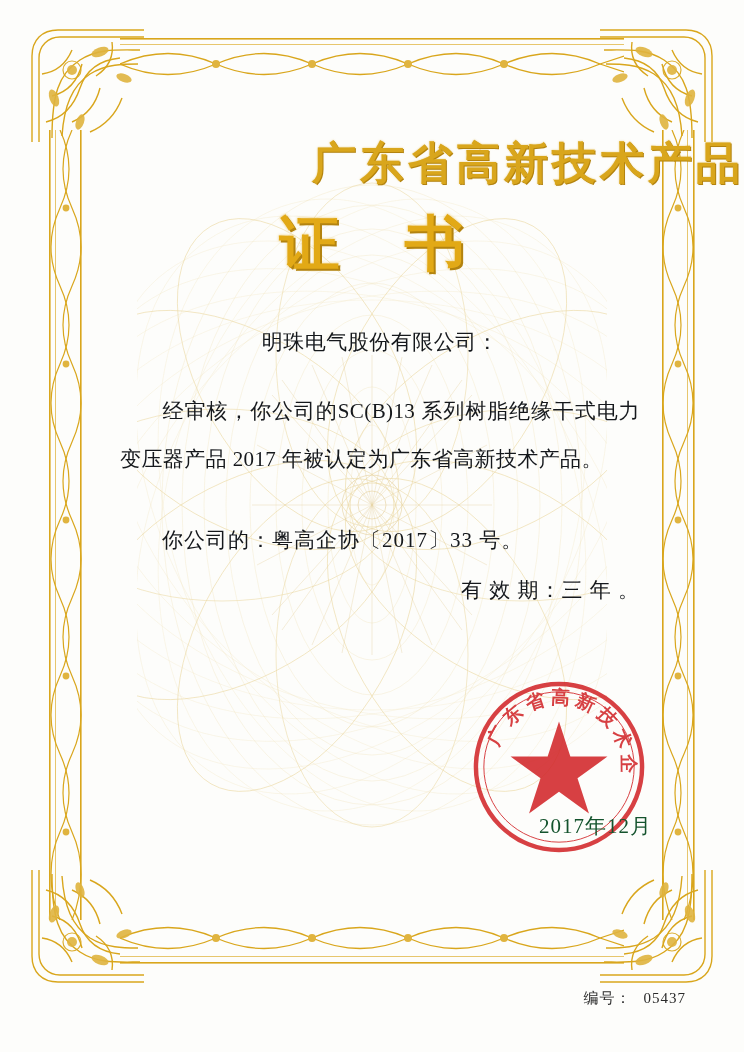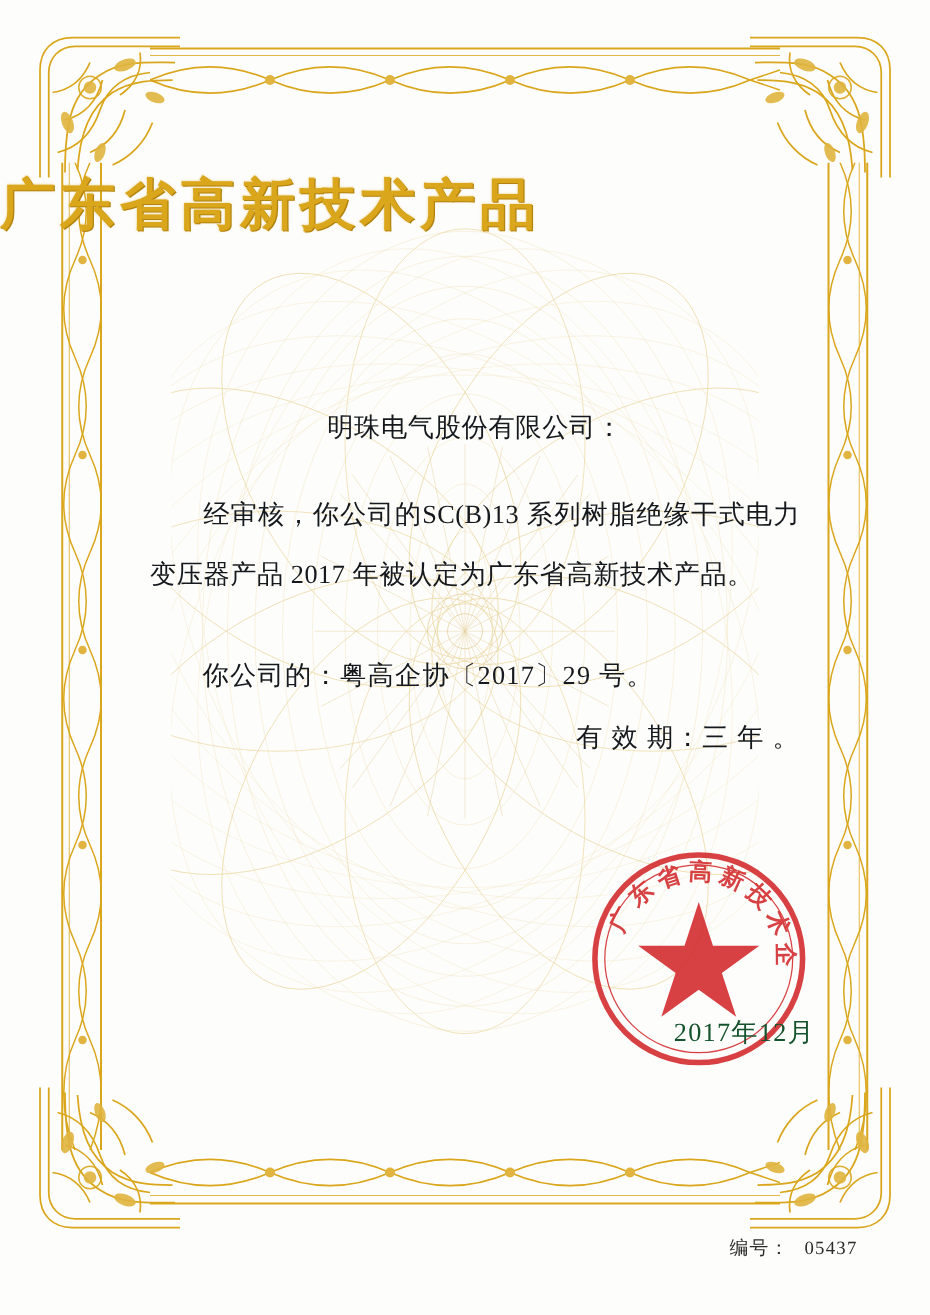--- a/index.html
+++ b/index.html
@@ -51,21 +51,21 @@
   .corner-tr { right: 28px; top: 26px; transform: scaleX(-1); }
   .corner-bl { left: 28px;  bottom: 66px; transform: scaleY(-1); }
   .corner-br { right: 28px; bottom: 66px; transform: scale(-1,-1); }
 
   
   .title-main {
     position: absolute;
     top: 134px;
     left: 0;
     width: 744px;
-    text-align: left;
+    text-align: right;
     font-family: "DejaVu Sans", "Liberation Sans", sans-serif;
     font-weight: bold;
     font-size: 44px;
     letter-spacing: 4px;
     color: #d9a61c;
     text-shadow: 1px 1px 0 #b3830f, 0 0 2px rgba(217,166,28,0.6);
     white-space: nowrap;
   }
   .title-sub {
     position: absolute;
@@ -408,28 +408,29 @@
       <circle cx="44" cy="44" r="5"></circle>
       <circle cx="44" cy="44" r="9" fill="none" stroke="#d9a61c" stroke-width="1.2"></circle>
       <ellipse cx="72" cy="26" rx="9" ry="4.5" transform="rotate(-20 72 26)"></ellipse>
       <ellipse cx="26" cy="72" rx="4.5" ry="9" transform="rotate(-20 26 72)"></ellipse>
       <ellipse cx="96" cy="52" rx="8" ry="4" transform="rotate(20 96 52)"></ellipse>
       <ellipse cx="52" cy="96" rx="4" ry="8" transform="rotate(20 52 96)"></ellipse>
     </g>
   </svg>
 
   <div class="title-main">广东省高新技术产品</div>
+  <div class="title-sub">证 书</div>
 
   <div class="body-text">
     <div class="salutation">明珠电气股份有限公司：</div>
     <div class="para">
       <span class="indent"></span><span>经审核，你公司的</span><span class="prod">SC(B)13 系列树脂绝缘干式电力变压器</span><span>产品 2017 年被认定为广东省高新技术产品。</span>
     </div>
     <div class="field-line field-approval">
-      <span>你公司的：</span><span>粤高企协〔2017〕29 号。</span>
+      <span>你公司的：</span><span>粤高企协〔2017〕33 号。</span>
     </div>
     <div class="field-line field-valid">
       <span>有 效 期：</span><span>三 年 。</span>
     </div>
   </div>
 
   <svg class="seal" viewBox="0 0 180 180" xmlns="http://www.w3.org/2000/svg">
     <defs>
       <path id="sealArc" d="M 90,90 m -64,0 a 64,64 0 1,1 128,0" fill="none"></path>
       <path id="sealArcText" d="M 26,90 a 64,64 0 1,1 128,0" fill="none"></path>

